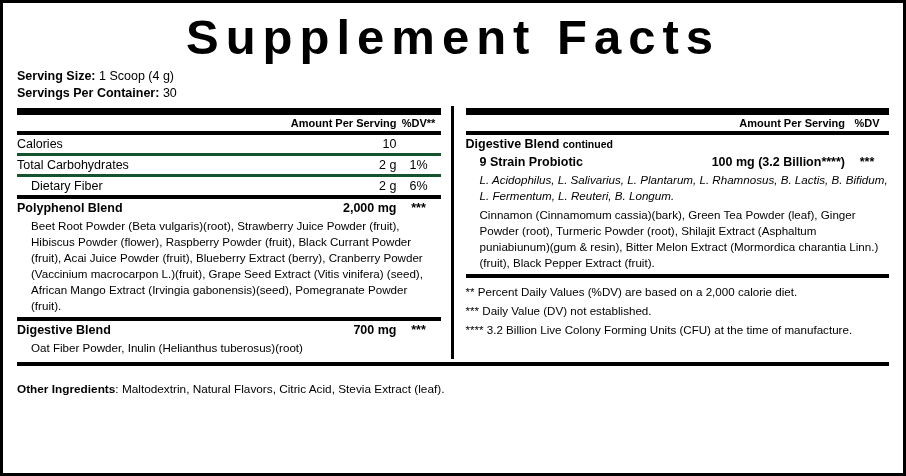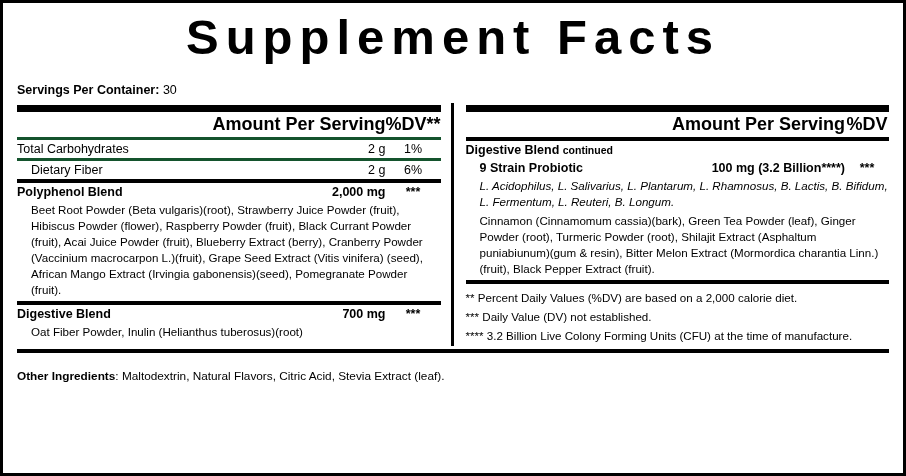--- a/index.html
+++ b/index.html
@@ -20,21 +20,21 @@
     border: 3px solid #000000;
     padding: 8px 14px 4px 14px;
     overflow: hidden;
   }
   .title {
     text-align: center;
     font-size: 49px;
     font-weight: bold;
     letter-spacing: 7px;
     line-height: 1.0;
-    margin: 2px 0 20px 0;
+    margin: 2px 0 6px 0;
     white-space: nowrap;
   }
   .serving-info {
     font-size: 12.5px;
     line-height: 1.35;
     margin-bottom: 4px;
   }
   .serving-info b { font-weight: bold; }
   .rule-heavy {
     border-top: 7px solid #000;
@@ -63,21 +63,21 @@
     width: 100%;
     border-collapse: collapse;
     font-size: 12.5px;
   }
   table.facts td {
     padding: 2px 0 2px 0;
     vertical-align: top;
   }
   .hdr td {
     font-weight: bold;
-    font-size: 18px;
+    font-size: 11px;
     padding-bottom: 3px;
   }
   .c-amt { text-align: right; white-space: nowrap; }
   .c-dv { text-align: center; white-space: nowrap; width: 44px; }
   .row-line td {
     border-top: 3px solid #14532d;
   }
   .row-thick td {
     border-top: 4px solid #000;
   }
@@ -115,38 +115,47 @@
   }
 </style>
 </head>
 <body>
 
 <div class="panel">
 
   <div class="title">Supplement Facts</div>
 
   <div class="serving-info">
+    <div>
+      <b>Serving Size:</b>
+      <span>1 Scoop (4 g)</span>
+    </div>
     <div>
       <b>Servings Per Container:</b>
       <span>30</span>
     </div>
   </div>
 
   <div class="columns">
 
     <div class="col col-left">
       <div class="rule-heavy"></div>
       <table class="facts">
         <tbody>
             <tr class="hdr">
           <td></td>
           <td class="c-amt">Amount Per Serving</td>
           <td class="c-dv">%DV**</td>
         </tr>
 
+        <tr class="row-thick">
+          <td>Calories</td>
+          <td class="c-amt">10</td>
+          <td class="c-dv"></td>
+        </tr>
 
         <tr class="row-line">
           <td>Total Carbohydrates</td>
           <td class="c-amt">2 g</td>
           <td class="c-dv">1%</td>
         </tr>
 
         <tr class="row-line">
           <td class="indent1">Dietary Fiber</td>
           <td class="c-amt">2 g</td>

